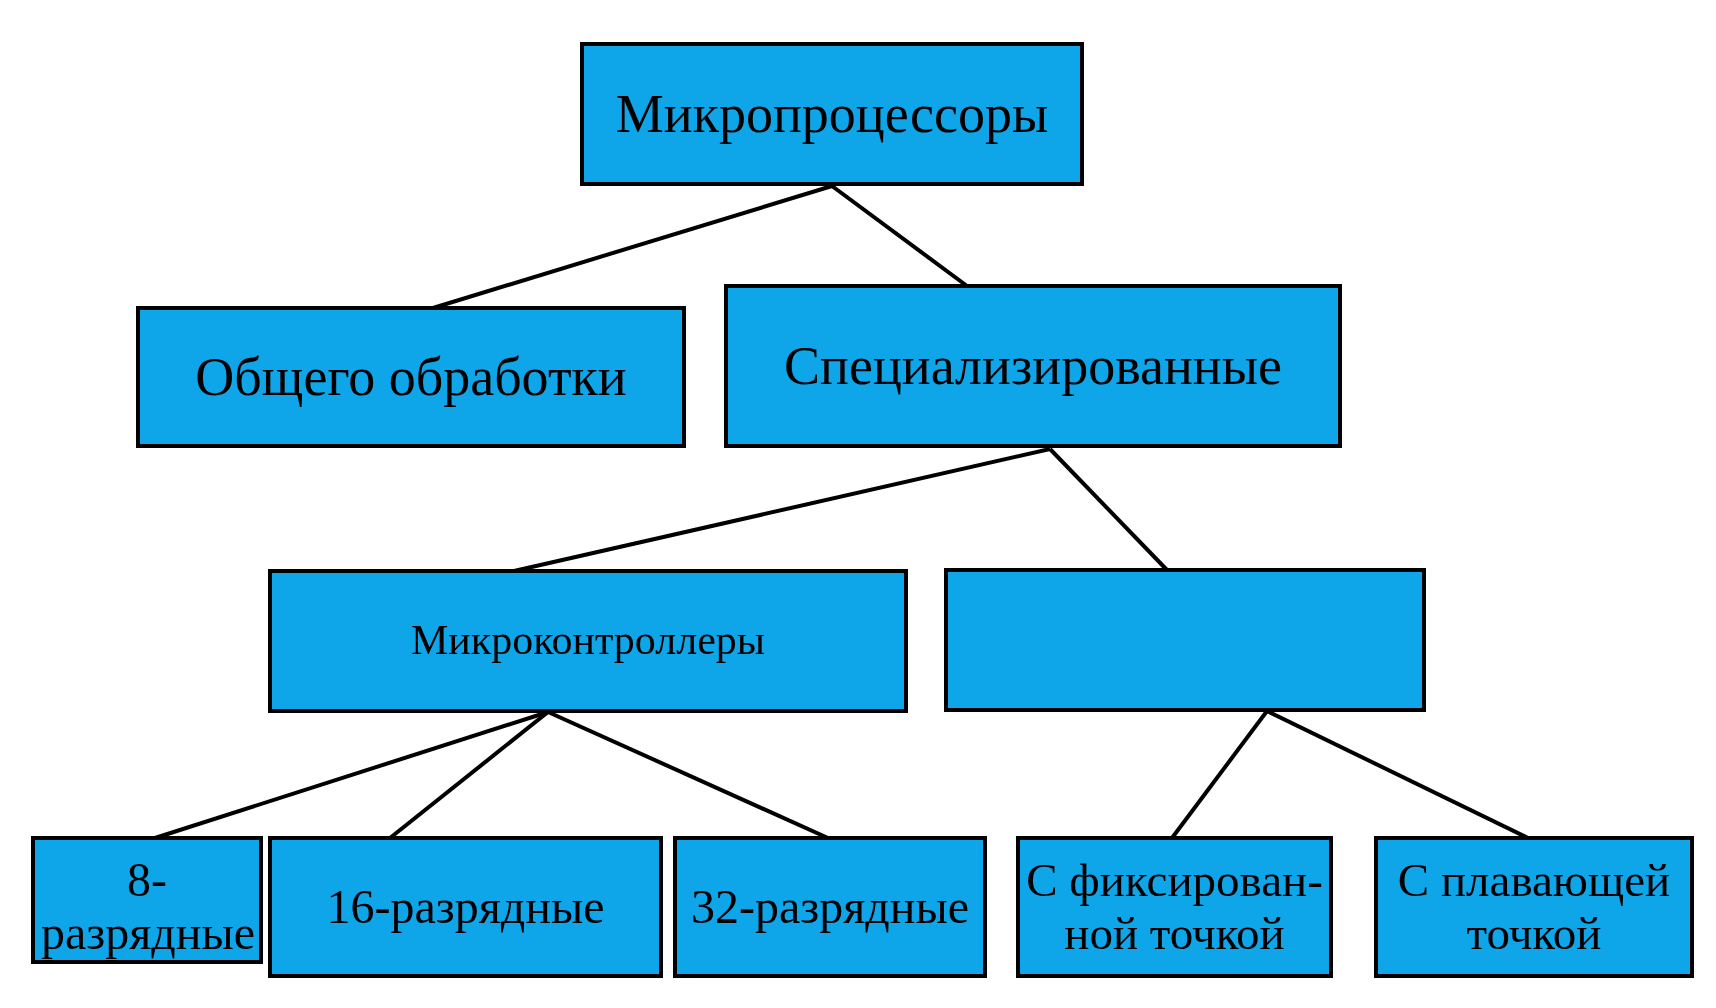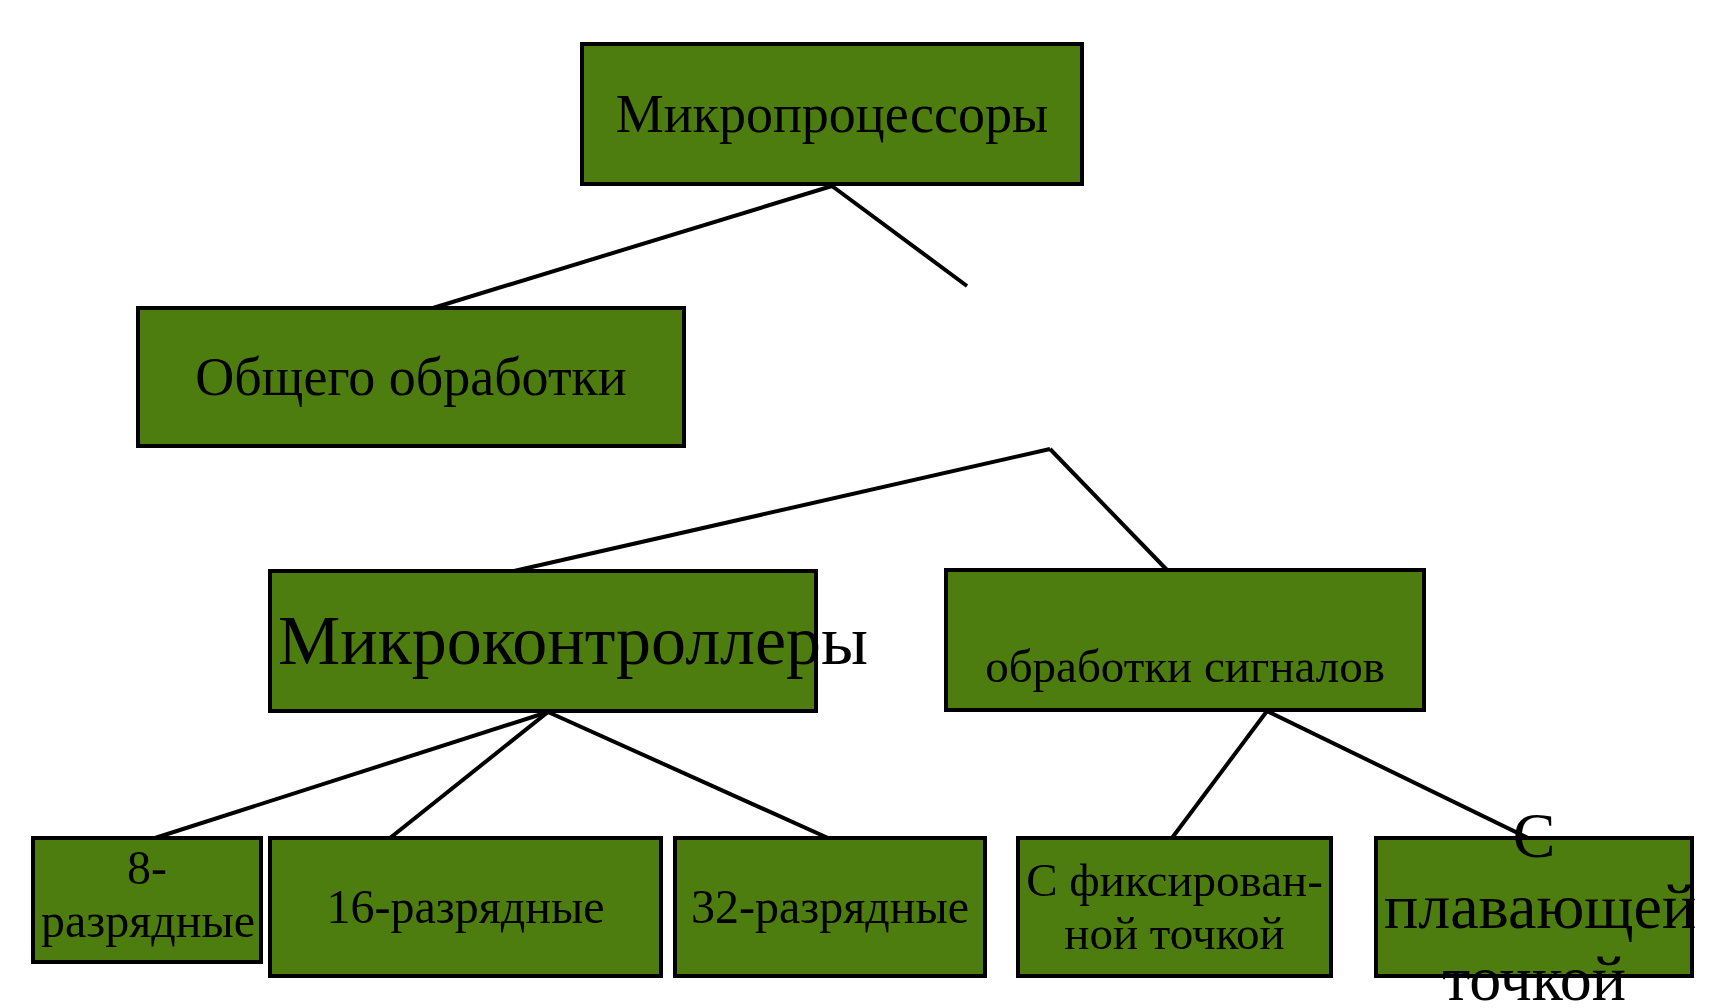--- a/index.html
+++ b/index.html
@@ -20,47 +20,47 @@
     left: 0;
     top: 0;
     width: 1716px;
     height: 1008px;
     pointer-events: none;
   }
   .node {
     position: absolute;
     box-sizing: border-box;
     border: 4px solid #000000;
-    background: #4d7c0f;
+    background: #0ea5e9;
     display: flex;
     align-items: center;
     justify-content: center;
     text-align: center;
     color: #000000;
     line-height: 1.12;
-    padding: 12px 6px;
+    padding: 0 6px;
   }
   .node .label {
     display: block;
     width: 100%;
   }
   
   #node-root      { left: 580px; top: 42px;  width: 504px; height: 144px; font-size: 54px; }
   
   #node-general   { left: 136px; top: 306px; width: 550px; height: 142px; font-size: 54px; }
   #node-special   { left: 724px; top: 284px; width: 618px; height: 164px; font-size: 54px; }
   
-  #node-mcu       { left: 268px; top: 569px; width: 550px; height: 144px; font-size: 70px; }
+  #node-mcu       { left: 268px; top: 569px; width: 640px; height: 144px; font-size: 42px; }
   #node-dsp       { left: 944px; top: 568px; width: 482px; height: 144px; font-size: 47px; }
   
   #node-bit8      { left: 31px;   top: 836px; width: 232px; height: 128px; font-size: 48px; align-items: flex-end; }
   #node-bit16     { left: 268px;  top: 836px; width: 395px; height: 142px; font-size: 48px; }
   #node-bit32     { left: 673px;  top: 836px; width: 314px; height: 142px; font-size: 48px; justify-content: center; }
   #node-fixed     { left: 1016px; top: 836px; width: 317px; height: 142px; font-size: 47px; }
-  #node-floating  { left: 1374px; top: 836px; width: 320px; height: 142px; font-size: 64px; }
+  #node-floating  { left: 1374px; top: 836px; width: 320px; height: 142px; font-size: 47px; }
 </style>
 </head>
 <body>
 
 <div id="canvas">
 
   <svg class="connectors" viewBox="0 0 1716 1008" xmlns="http://www.w3.org/2000/svg">
 
     <line x1="832" y1="186" x2="433" y2="308" stroke="#000000" stroke-width="4"></line>
     <line x1="832" y1="186" x2="967" y2="286" stroke="#000000" stroke-width="4"></line>
@@ -77,29 +77,31 @@
   </svg>
 
   <div class="node" id="node-root">
     <span class="label">Микропроцессоры</span>
   </div>
 
   <div class="node" id="node-general">
     <span class="label">Общего обработки</span>
   </div>
 
+  <div class="node" id="node-special">
+    <span class="label">Специализированные</span>
+  </div>
 
   <div class="node" id="node-mcu">
     <span class="label">Микроконтроллеры</span>
   </div>
 
   <div class="node" id="node-dsp">
     <span class="label">
       <br>
-      <span>обработки сигналов</span>
     </span>
   </div>
 
   <div class="node" id="node-bit8">
     <span class="label">8-разрядные</span>
   </div>
 
   <div class="node" id="node-bit16">
     <span class="label">16-разрядные</span>
   </div>

